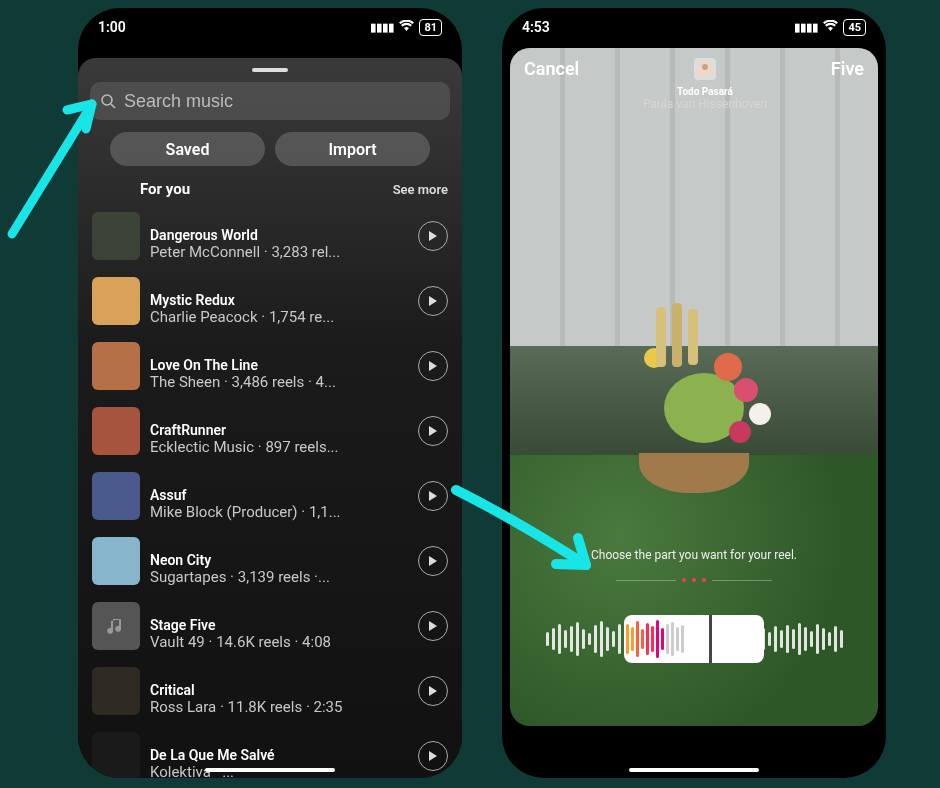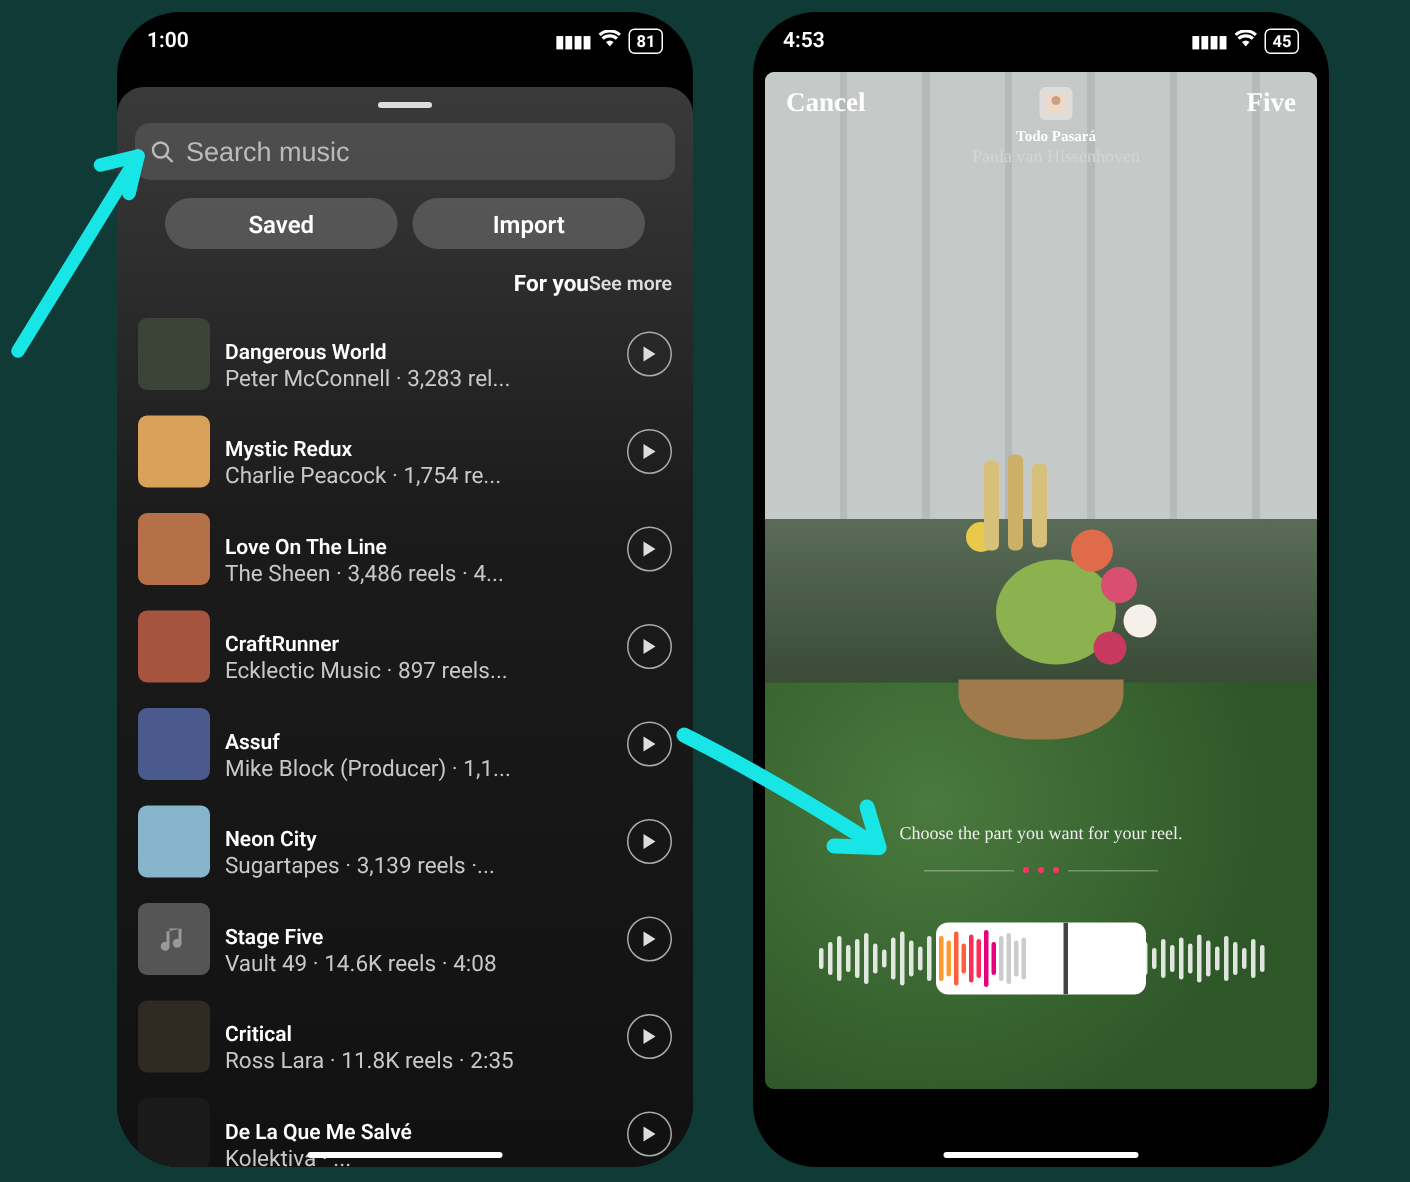--- a/index.html
+++ b/index.html
@@ -70,22 +70,23 @@
   }
   .search-bar input::placeholder { color:#bbb; }
   .pill-row { display:flex; gap:10px; margin:12px 0 10px 0; padding:0 20px;}
   .pill {
     flex:1; background: rgba(130,130,130,0.45);
     color:#fff; font-weight:600; font-size:16px;
     border-radius: 20px; height:34px;
     display:flex; align-items:center; justify-content:center;
   }
   .sec-head {
-    display:flex; justify-content:flex-end; align-items:center;
+    display:flex; justify-content:space-between; align-items:center;
     padding: 4px 2px 8px 2px;
+    margin-left: 48px;
   }
   .sec-head .t { font-weight:700; font-size:15px; }
   .sec-head .m { font-weight:600; font-size:13px; color:#ddd; }
 
   .list { display:flex; flex-direction:column; gap:6px; }
   .track {
     display:flex; align-items:center; gap:10px;
     padding: 4px 2px;
   }
   .cover {
@@ -105,23 +106,22 @@
   .play-btn svg { fill:#ddd; }
 
   .home-ind {
     position:absolute; bottom:6px; left:50%; transform:translateX(-50%);
     width:130px; height:4px; background:#fff; border-radius:3px;
   }
 
   
   .reel {
     position:absolute; top:40px; left:8px; right:8px; bottom:52px;
-    border-radius: 6px; overflow:hidden;
+    border-radius: 20px; overflow:hidden;
     background: linear-gradient(180deg, #9ea8a2 0%, #6f7d6e 30%, #3f5a3a 70%, #2a4226 100%);
-    font-family: Liberation Serif, serif;
   }
   .reel-inner { position:relative; width:100%; height:100%; }
   .reel-shade {
     position:absolute; inset:0;
     background: linear-gradient(180deg, rgba(0,0,0,0.55) 0%, rgba(0,0,0,0.1) 18%, rgba(0,0,0,0.05) 45%, rgba(0,0,0,0.55) 85%, rgba(0,0,0,0.7) 100%);
   }
   .reel-top {
     position:absolute; top:0; left:0; right:0; height:90px;
     display:flex; align-items:flex-start; justify-content:space-between;
     padding: 10px 14px;

